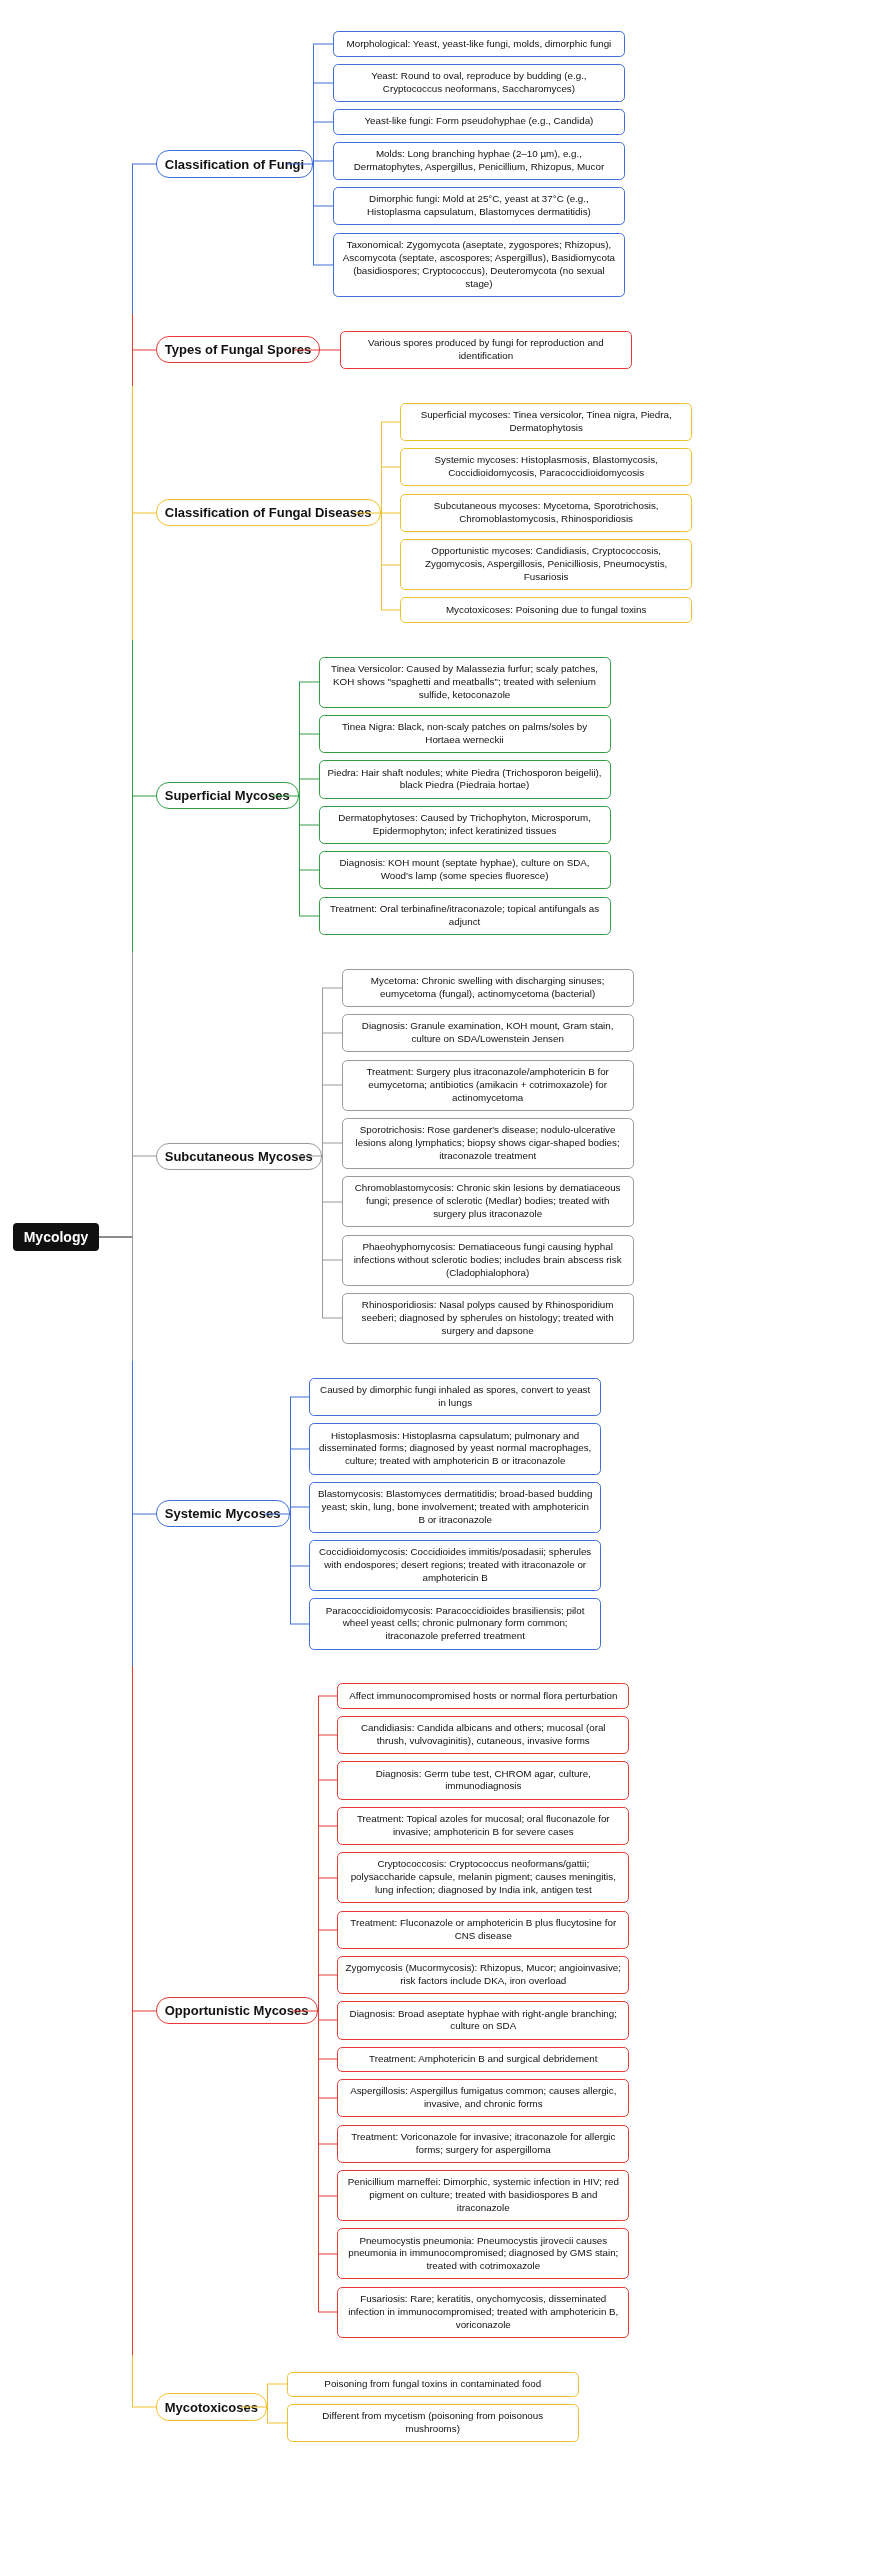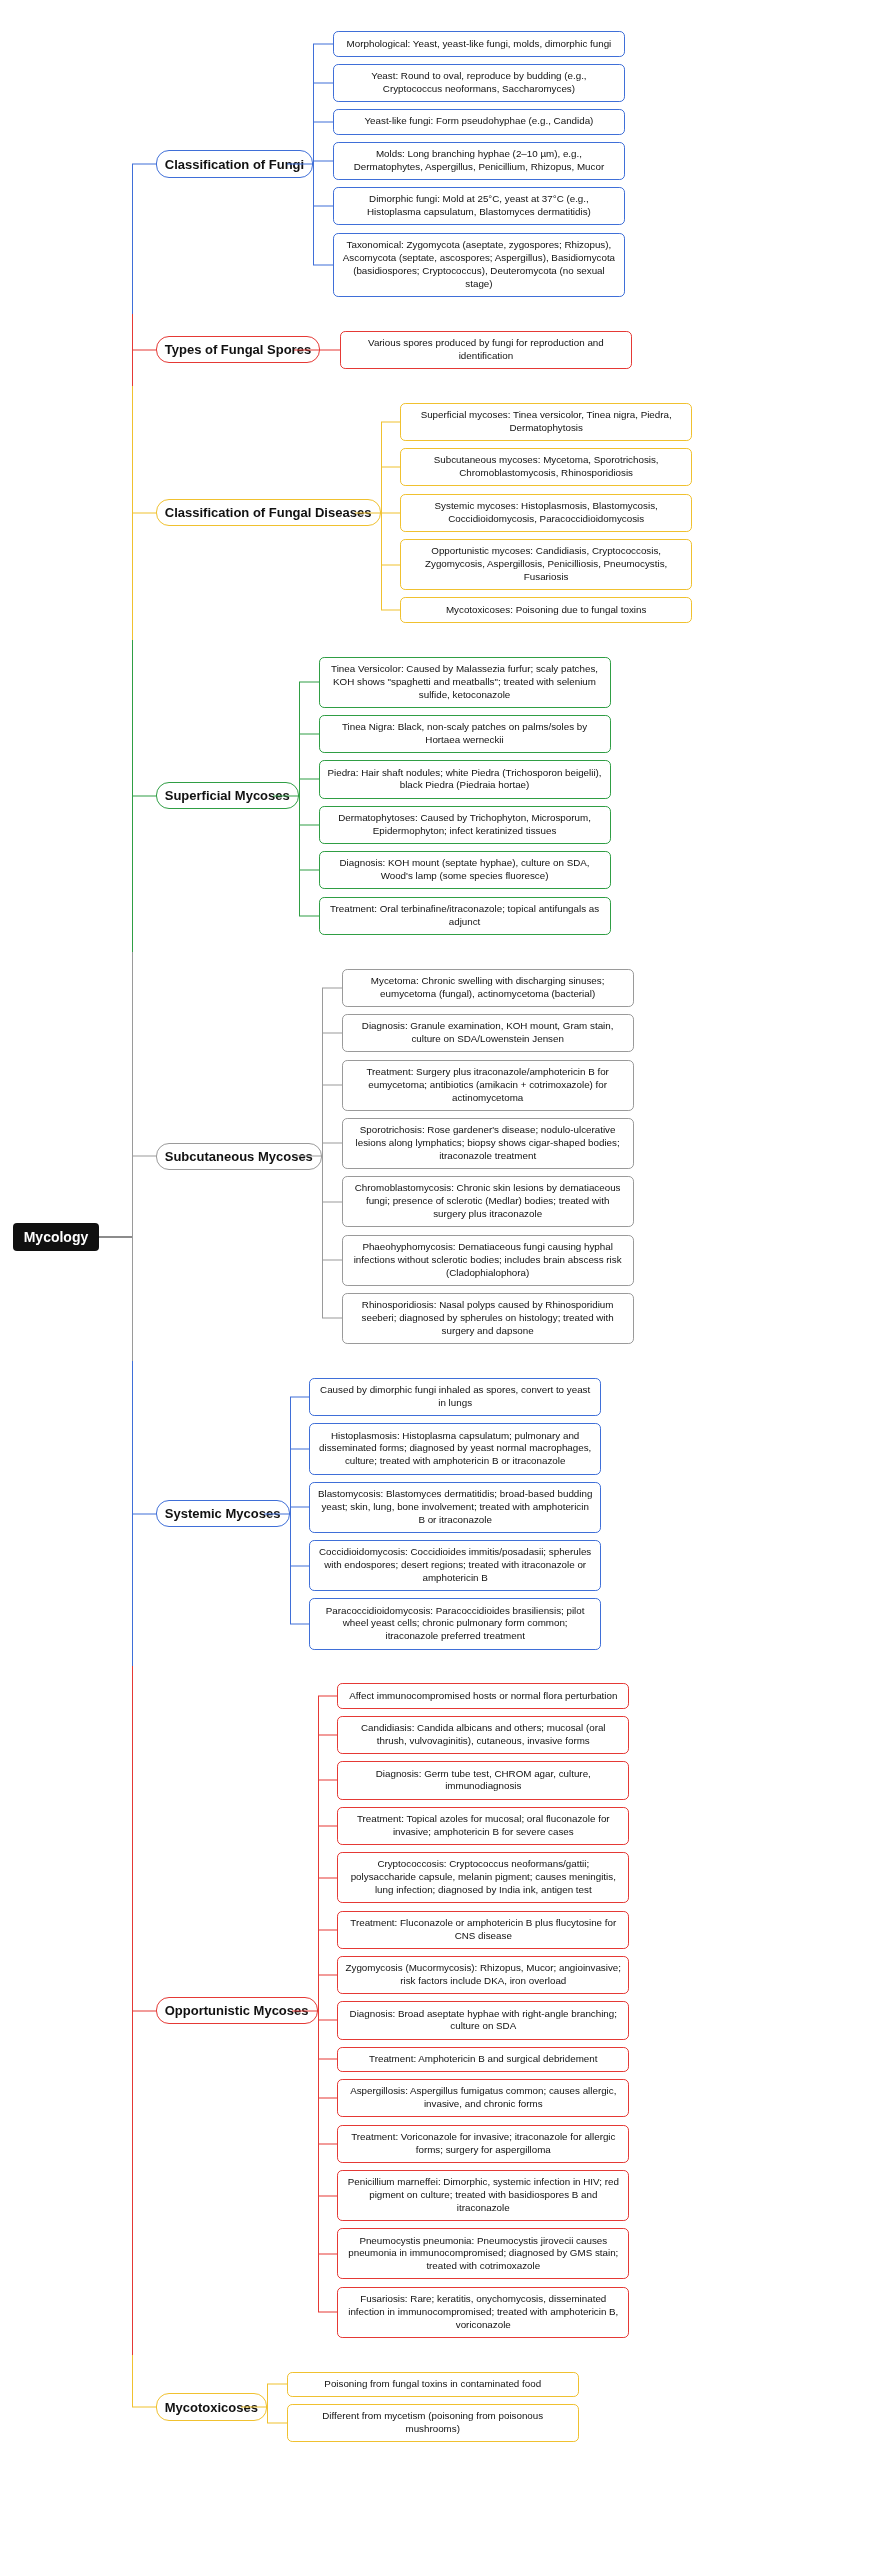--- a/index.html
+++ b/index.html
@@ -92,24 +92,24 @@
       </div>
 
       <div class="bw" style="--c: #f0c12f;">
         <div class="brow">
           <div class="blabel">Classification of Fungal Diseases</div>
           <div class="children">
             <div class="lw">
                 <div class="leaf">Superficial mycoses: Tinea versicolor, Tinea nigra, Piedra, Dermatophytosis</div>
               </div>
             <div class="lw">
+                <div class="leaf">Systemic mycoses: Histoplasmosis, Blastomycosis, Coccidioidomycosis, Paracoccidioidomycosis</div>
+              </div>
+            <div class="lw">
                 <div class="leaf">Subcutaneous mycoses: Mycetoma, Sporotrichosis, Chromoblastomycosis, Rhinosporidiosis</div>
-              </div>
-            <div class="lw">
-                <div class="leaf">Systemic mycoses: Histoplasmosis, Blastomycosis, Coccidioidomycosis, Paracoccidioidomycosis</div>
               </div>
             <div class="lw">
                 <div class="leaf">Opportunistic mycoses: Candidiasis, Cryptococcosis, Zygomycosis, Aspergillosis, Penicilliosis, Pneumocystis, Fusariosis</div>
               </div>
             <div class="lw">
                 <div class="leaf">Mycotoxicoses: Poisoning due to fungal toxins</div>
               </div>
           </div>
         </div>
       </div>

